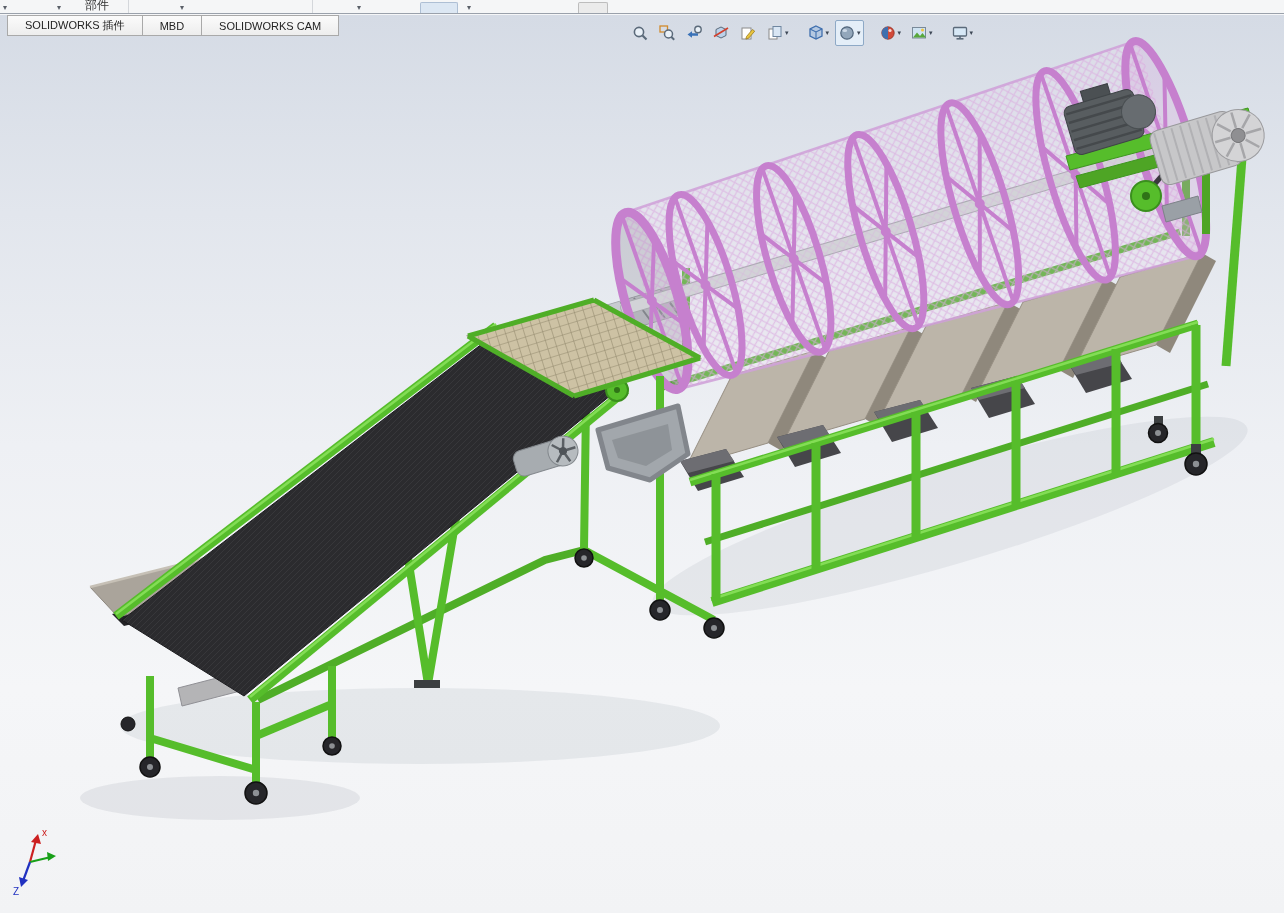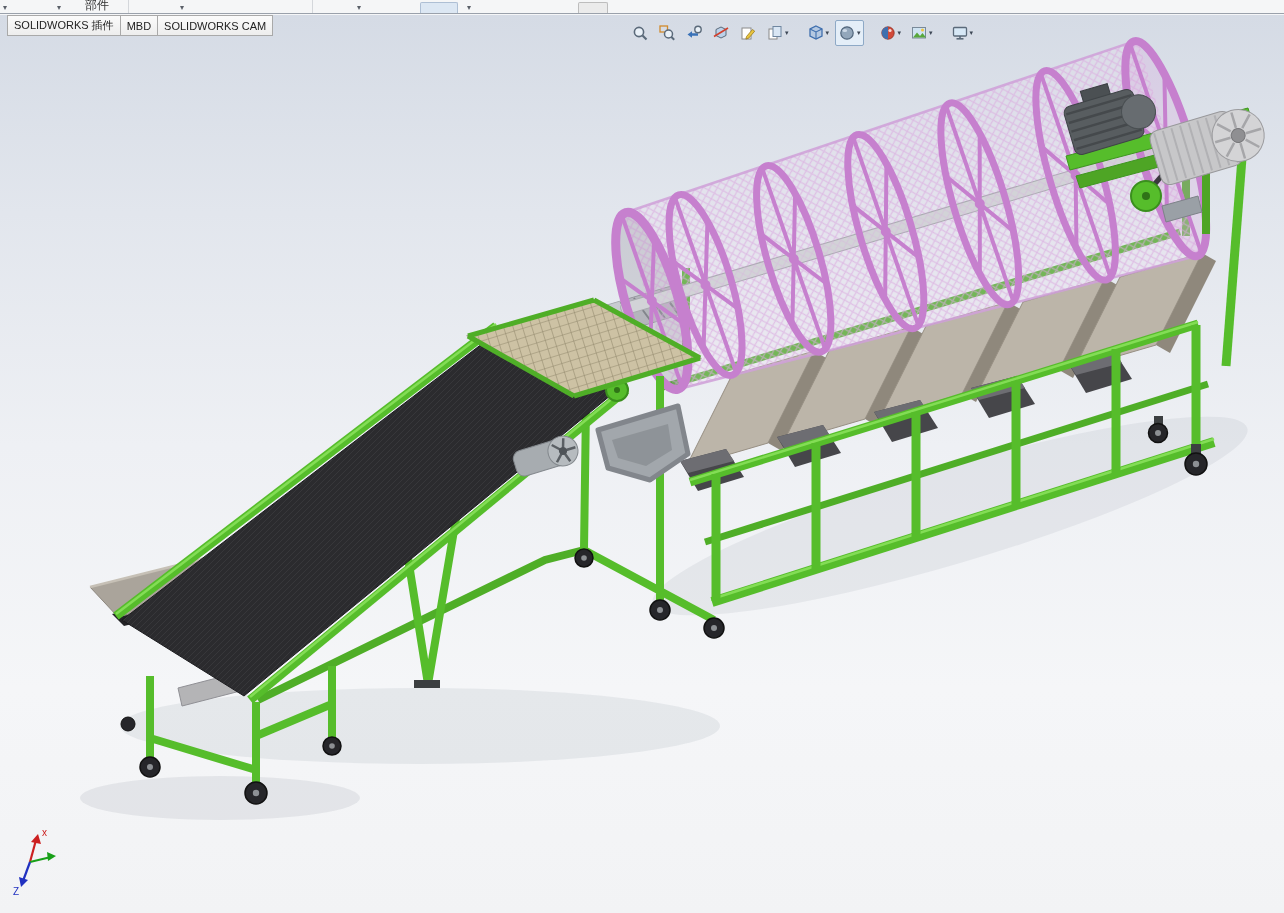--- a/index.html
+++ b/index.html
@@ -16,21 +16,21 @@
     border-bottom:none; background:#dce7f3; border-radius:2px 2px 0 0; }
   .rb-btn.gray { background:#ebebeb; border-color:#bdbdbd; }
 
   
   #viewport { position:absolute; top:15px; left:0; width:1284px; height:898px;
     background:linear-gradient(180deg,#d5dbe5 0%, #e2e6ed 22%, #eef0f4 48%, #f5f6f8 75%, #f2f3f5 100%); }
   #model-svg { position:absolute; top:21px; left:0; }
 
   
   #cmd-tabs { position:absolute; top:0; left:7px; height:21px; display:flex; }
-  .cmd-tab { height:21px; padding:0 6px; display:flex; align-items:center;
+  .cmd-tab { height:21px; padding:0 17px; display:flex; align-items:center;
     font-size:11px; color:#222; background:linear-gradient(#fbfbfb,#ededed);
     border:1px solid #a9a9a9; margin-left:-1px; white-space:nowrap; cursor:default; }
   .cmd-tab:first-child { margin-left:0; }
 
   
   #hud { position:absolute; top:5px; left:628px; display:flex; align-items:center; }
   .hud-btn { display:flex; align-items:center; height:26px; padding:2px 2px;
     border:1px solid transparent; border-radius:2px; margin-right:3px; }
   .hud-btn.active { border-color:#8ea9c6; background:#e4eef8; }
   .hud-caret { font-size:7px; color:#3c4654; margin-left:1px; }

